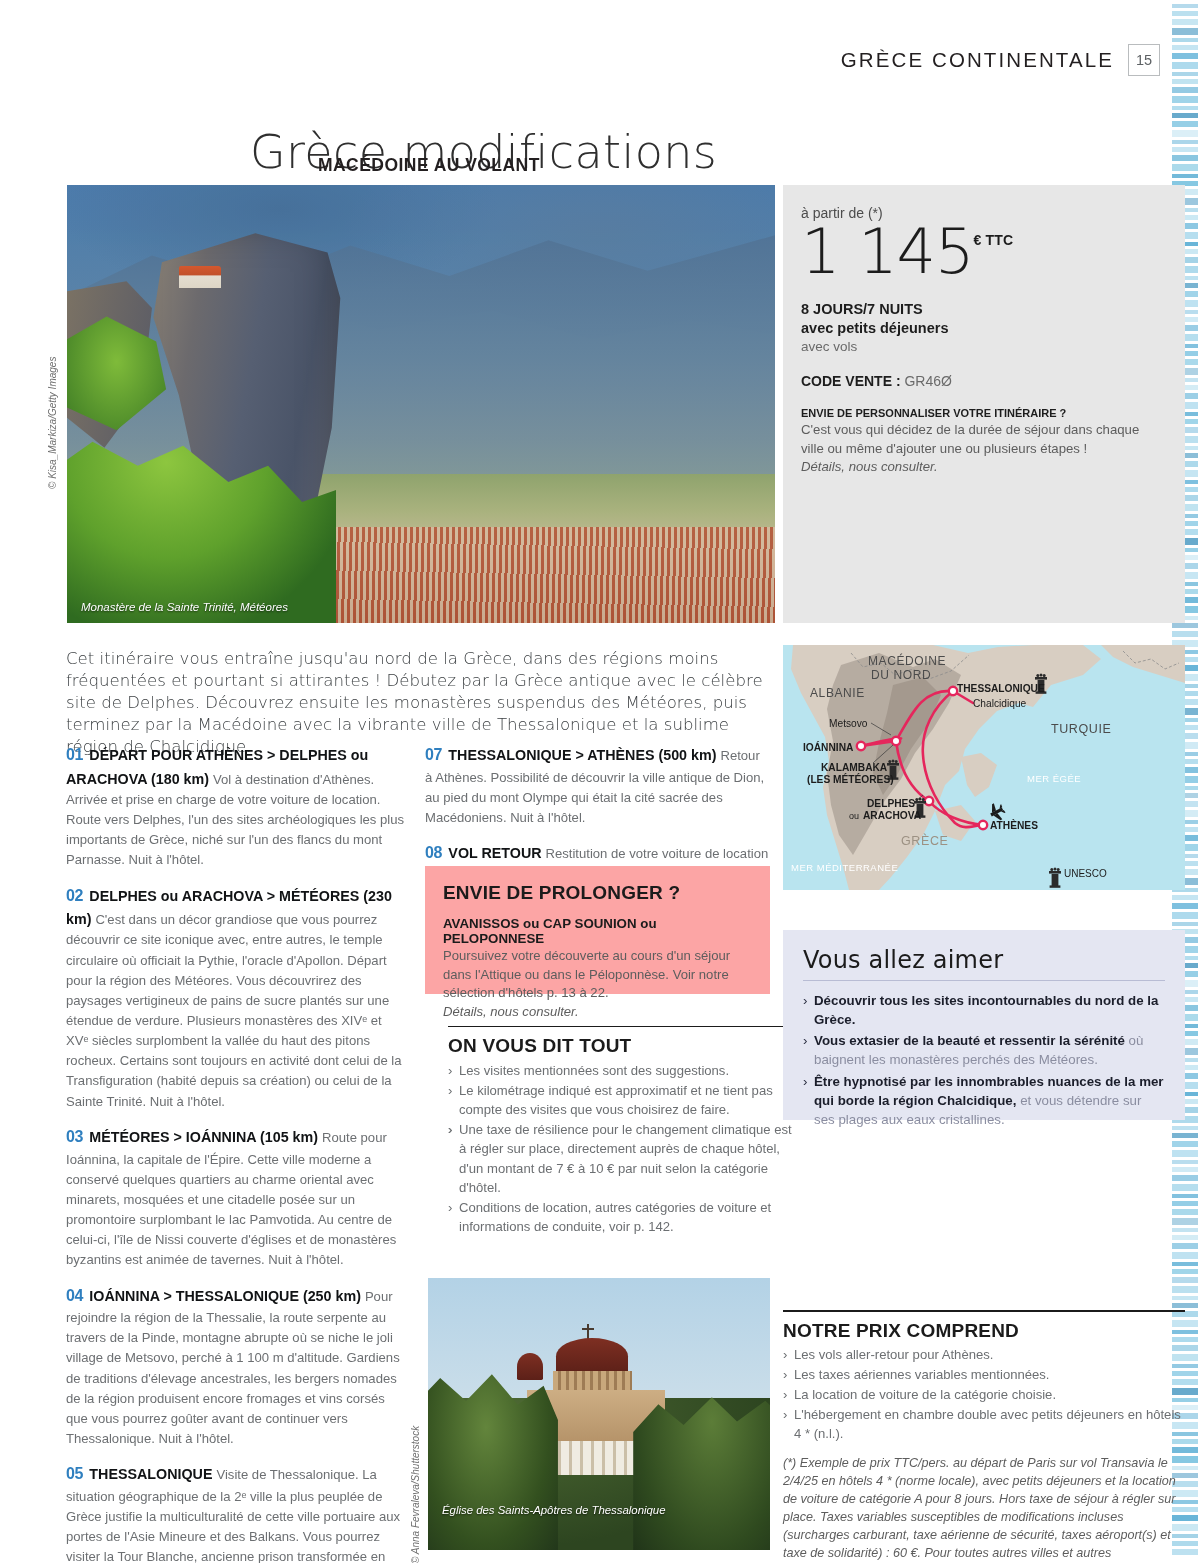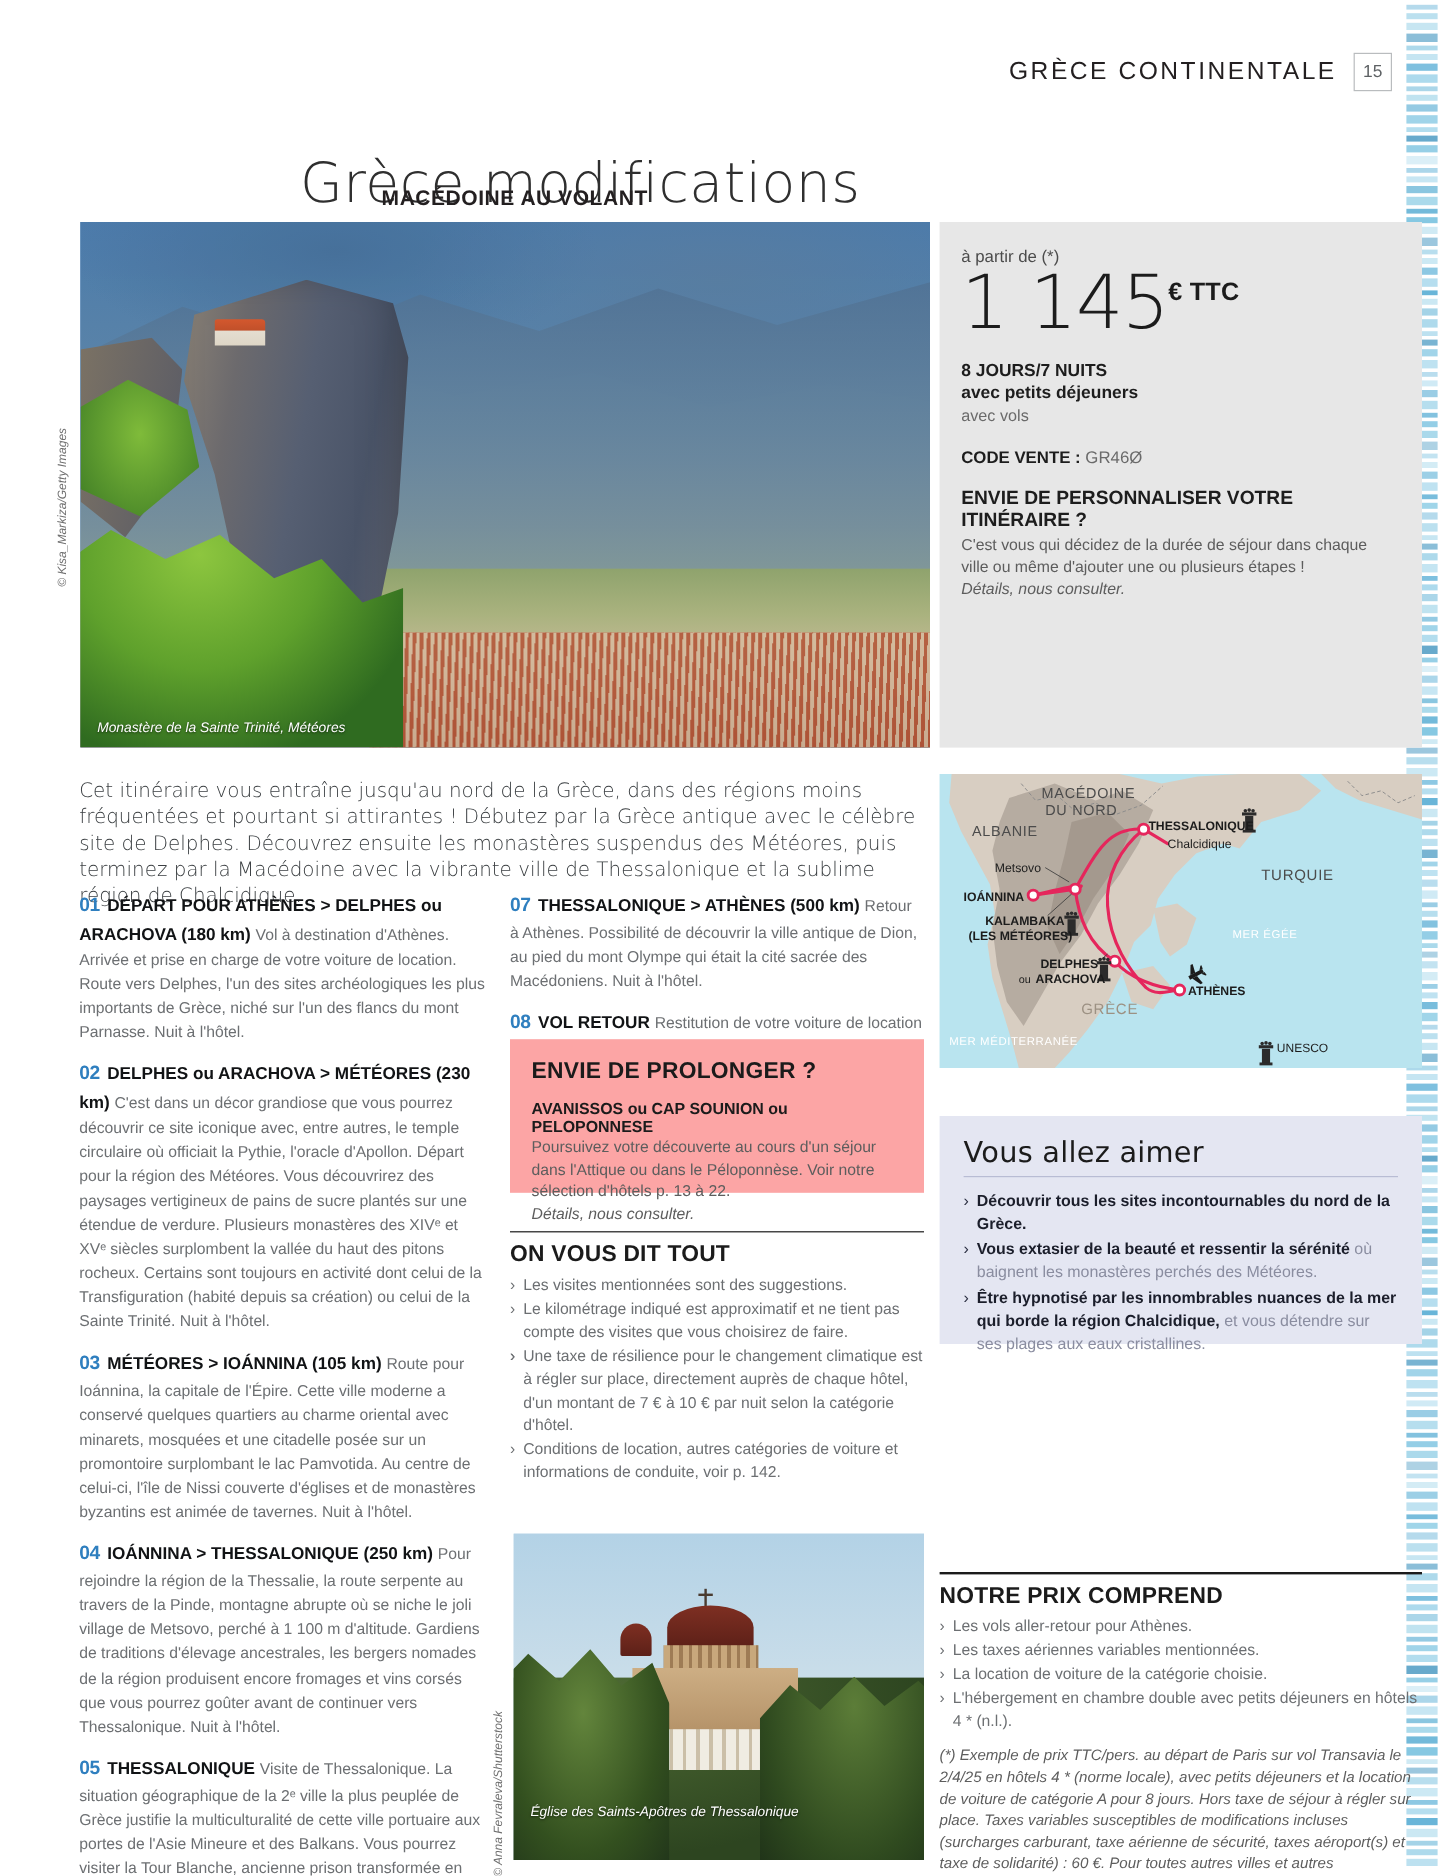--- a/index.html
+++ b/index.html
@@ -128,28 +128,28 @@
     position:absolute;left:783px;top:185px;width:402px;height:438px;
     background:#e7e7e7;
   }
   #price-panel .inner{padding:20px 22px 0 18px;}
   #price-from{font-size:14px;color:#4c4c4c;margin-bottom:2px;}
   #price-row{display:flex;align-items:flex-start;line-height:1;margin:0 0 18px 0;}
   #price-amount{
     font-size:62px;font-weight:300;color:#1c1c1c;letter-spacing:-1px;
     font-family:"DejaVu Sans", sans-serif;line-height:.95;
   }
-  #price-currency{font-size:21px;font-weight:bold;color:#1c1c1c;margin-top:10px;letter-spacing:.2px;}
+  #price-currency{font-size:14px;font-weight:bold;color:#1c1c1c;margin-top:10px;letter-spacing:.2px;}
   #price-duration{font-size:14.5px;font-weight:bold;color:#1d1d1d;line-height:1.32;}
   #price-boarding{font-size:14.5px;font-weight:bold;color:#1d1d1d;line-height:1.32;}
   #price-flights{font-size:13.5px;color:#6a6a6a;line-height:1.4;margin-bottom:16px;}
   #price-code-line{font-size:14px;margin-bottom:18px;}
   #price-code-line .lbl{font-weight:bold;color:#1d1d1d;}
   #price-code-line .val{color:#6a6a6a;}
-  #perso-title{font-size:16px;font-weight:bold;color:#1d1d1d;margin-bottom:2px;}
+  #perso-title{font-size:11px;font-weight:bold;color:#1d1d1d;margin-bottom:2px;}
   #perso-text{font-size:13.2px;color:#5d5d5d;line-height:1.4;}
   #perso-detail{font-size:13.2px;color:#5d5d5d;font-style:italic;line-height:1.4;}
 
   
   #intro-text{
     position:absolute;left:66px;top:648px;width:700px;
     font-size:16.6px;line-height:1.33;color:#3c4043;font-weight:300;
     font-family:"DejaVu Sans", sans-serif;
   }
 
@@ -165,21 +165,21 @@
   #prolonger-box{
     position:absolute;left:425px;top:866px;width:345px;height:128px;
     background:#fca5a5;padding:16px 18px;box-sizing:border-box;
   }
   #prolonger-title{font-size:19px;font-weight:bold;color:#1b1b1b;letter-spacing:.2px;margin-bottom:12px;}
   #prolonger-sub{font-size:13.3px;font-weight:bold;color:#1b1b1b;margin-bottom:1px;}
   #prolonger-text{font-size:13.1px;color:#5d5d5d;line-height:1.42;}
   #prolonger-detail{font-size:13.1px;color:#5d5d5d;font-style:italic;line-height:1.42;}
 
   
-  #dit-tout{position:absolute;left:425px;top:1026px;width:345px;}
+  #dit-tout{position:absolute;left:448px;top:1026px;width:345px;}
   #dit-tout .rule{border-top:1.6px solid #1b1b1b;margin-bottom:8px;}
   #dit-tout-title{font-size:19px;font-weight:bold;color:#1b1b1b;margin-bottom:4px;letter-spacing:.2px;}
   .bullet-list{list-style:none;margin:0;padding:0;}
   .bullet-list li{
     font-size:13.1px;line-height:1.46;color:#6c6f72;
     padding-left:11px;position:relative;margin-bottom:1px;
   }
   .bullet-list li .chev{position:absolute;left:0;top:0;color:#6c6f72;}
 
   

